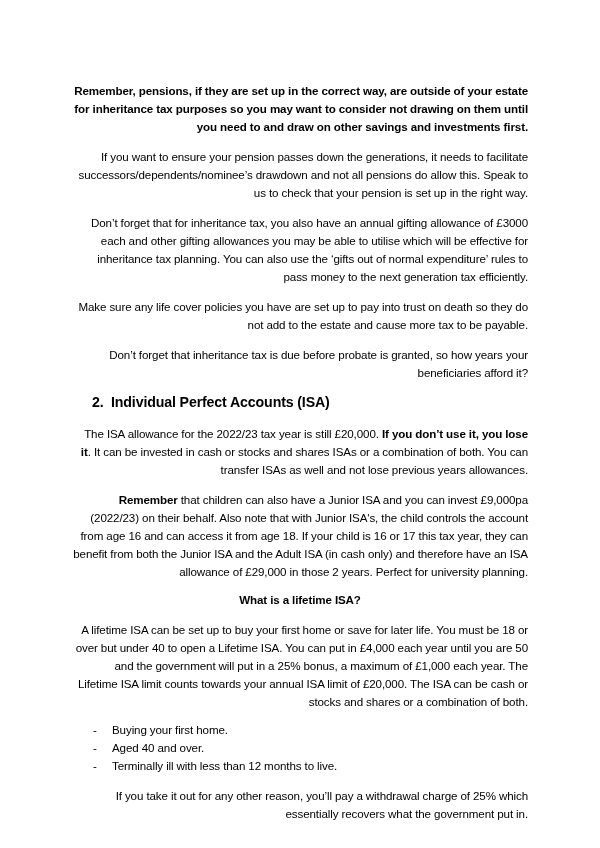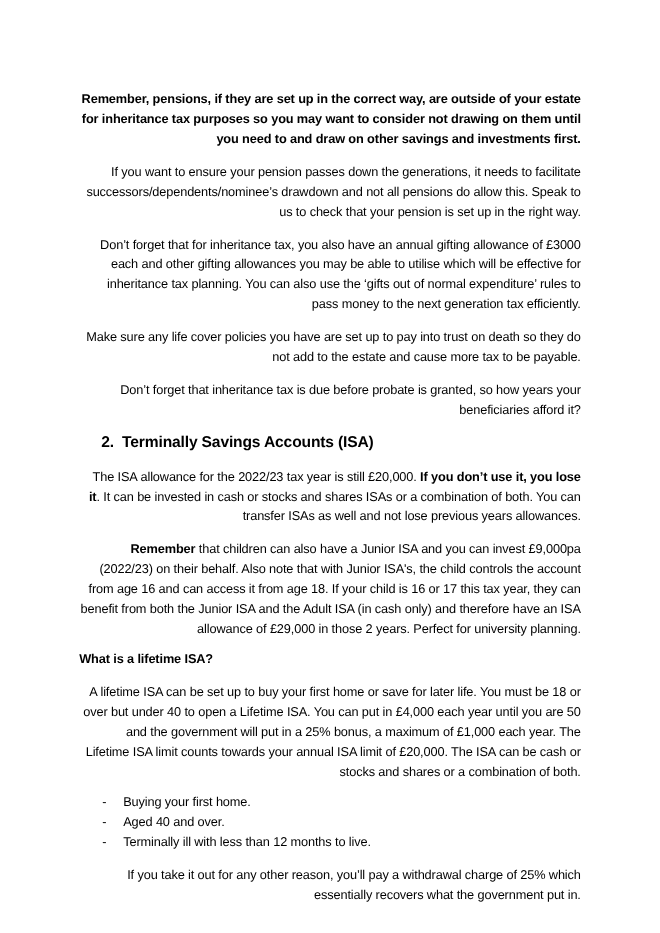--- a/index.html
+++ b/index.html
@@ -35,20 +35,21 @@
   }
   p.para.bold-block {
     font-weight: bold;
   }
   .sub-heading {
     margin: 0 0 10px 0;
     font-size: 11.6px;
     line-height: 18px;
     font-weight: bold;
     letter-spacing: -0.01em;
+    text-align: center;
   }
   .section-heading {
     margin: 8px 0 13px 0;
     padding-left: 20px;
     font-size: 14.2px;
     line-height: 20px;
     font-weight: bold;
     letter-spacing: -0.01em;
     display: flex;
   }
@@ -86,21 +87,21 @@
 
 <div class="page">
   <div class="doc-body" id="doc-body">
       <p class="para bold-block">Remember, pensions, if they are set up in the correct way, are outside of your estate for inheritance tax purposes so you may want to consider not drawing on them until you need to and draw on other savings and investments first.</p>
       <p class="para">If you want to ensure your pension passes down the generations, it needs to facilitate successors/dependents/nominee’s drawdown and not all pensions do allow this. Speak to us to check that your pension is set up in the right way.</p>
       <p class="para">Don’t forget that for inheritance tax, you also have an annual gifting allowance of £3000 each and other gifting allowances you may be able to utilise which will be effective for inheritance tax planning. You can also use the ‘gifts out of normal expenditure’ rules to pass money to the next generation tax efficiently.</p>
       <p class="para">Make sure any life cover policies you have are set up to pay into trust on death so they do not add to the estate and cause more tax to be payable.</p>
       <p class="para">Don’t forget that inheritance tax is due before probate is granted, so how years your beneficiaries afford it?</p>
       <div class="section-heading">
         <span class="num">2.</span>
-        <span class="htext">Terminally Savings Accounts (ISA)</span>
+        <span class="htext">Individual Perfect Accounts (ISA)</span>
       </div>
       <p class="para"><span>The ISA allowance for the 2022/23 tax year is still £20,000. </span><b>If you don’t use it, you lose it</b><span>. It can be invested in cash or stocks and shares ISAs or a combination of both. You can transfer ISAs as well and not lose previous years allowances.</span></p>
       <p class="para"><b>Remember</b><span> that children can also have a Junior ISA and you can invest £9,000pa (2022/23) on their behalf. Also note that with Junior ISA's, the child controls the account from age 16 and can access it from age 18. If your child is 16 or 17 this tax year, they can benefit from both the Junior ISA and the Adult ISA (in cash only) and therefore have an ISA allowance of £29,000 in those 2 years. Perfect for university planning.</span></p>
       <p class="sub-heading">What is a lifetime ISA?</p>
       <p class="para">A lifetime ISA can be set up to buy your first home or save for later life. You must be 18 or over but under 40 to open a Lifetime ISA. You can put in £4,000 each year until you are 50 and the government will put in a 25% bonus, a maximum of £1,000 each year. The Lifetime ISA limit counts towards your annual ISA limit of £20,000. The ISA can be cash or stocks and shares or a combination of both.</p>
       <ul class="dash-list">
         <li>
           <span class="marker">-</span>
           <span class="li-text">Buying your first home.</span>
         </li>

